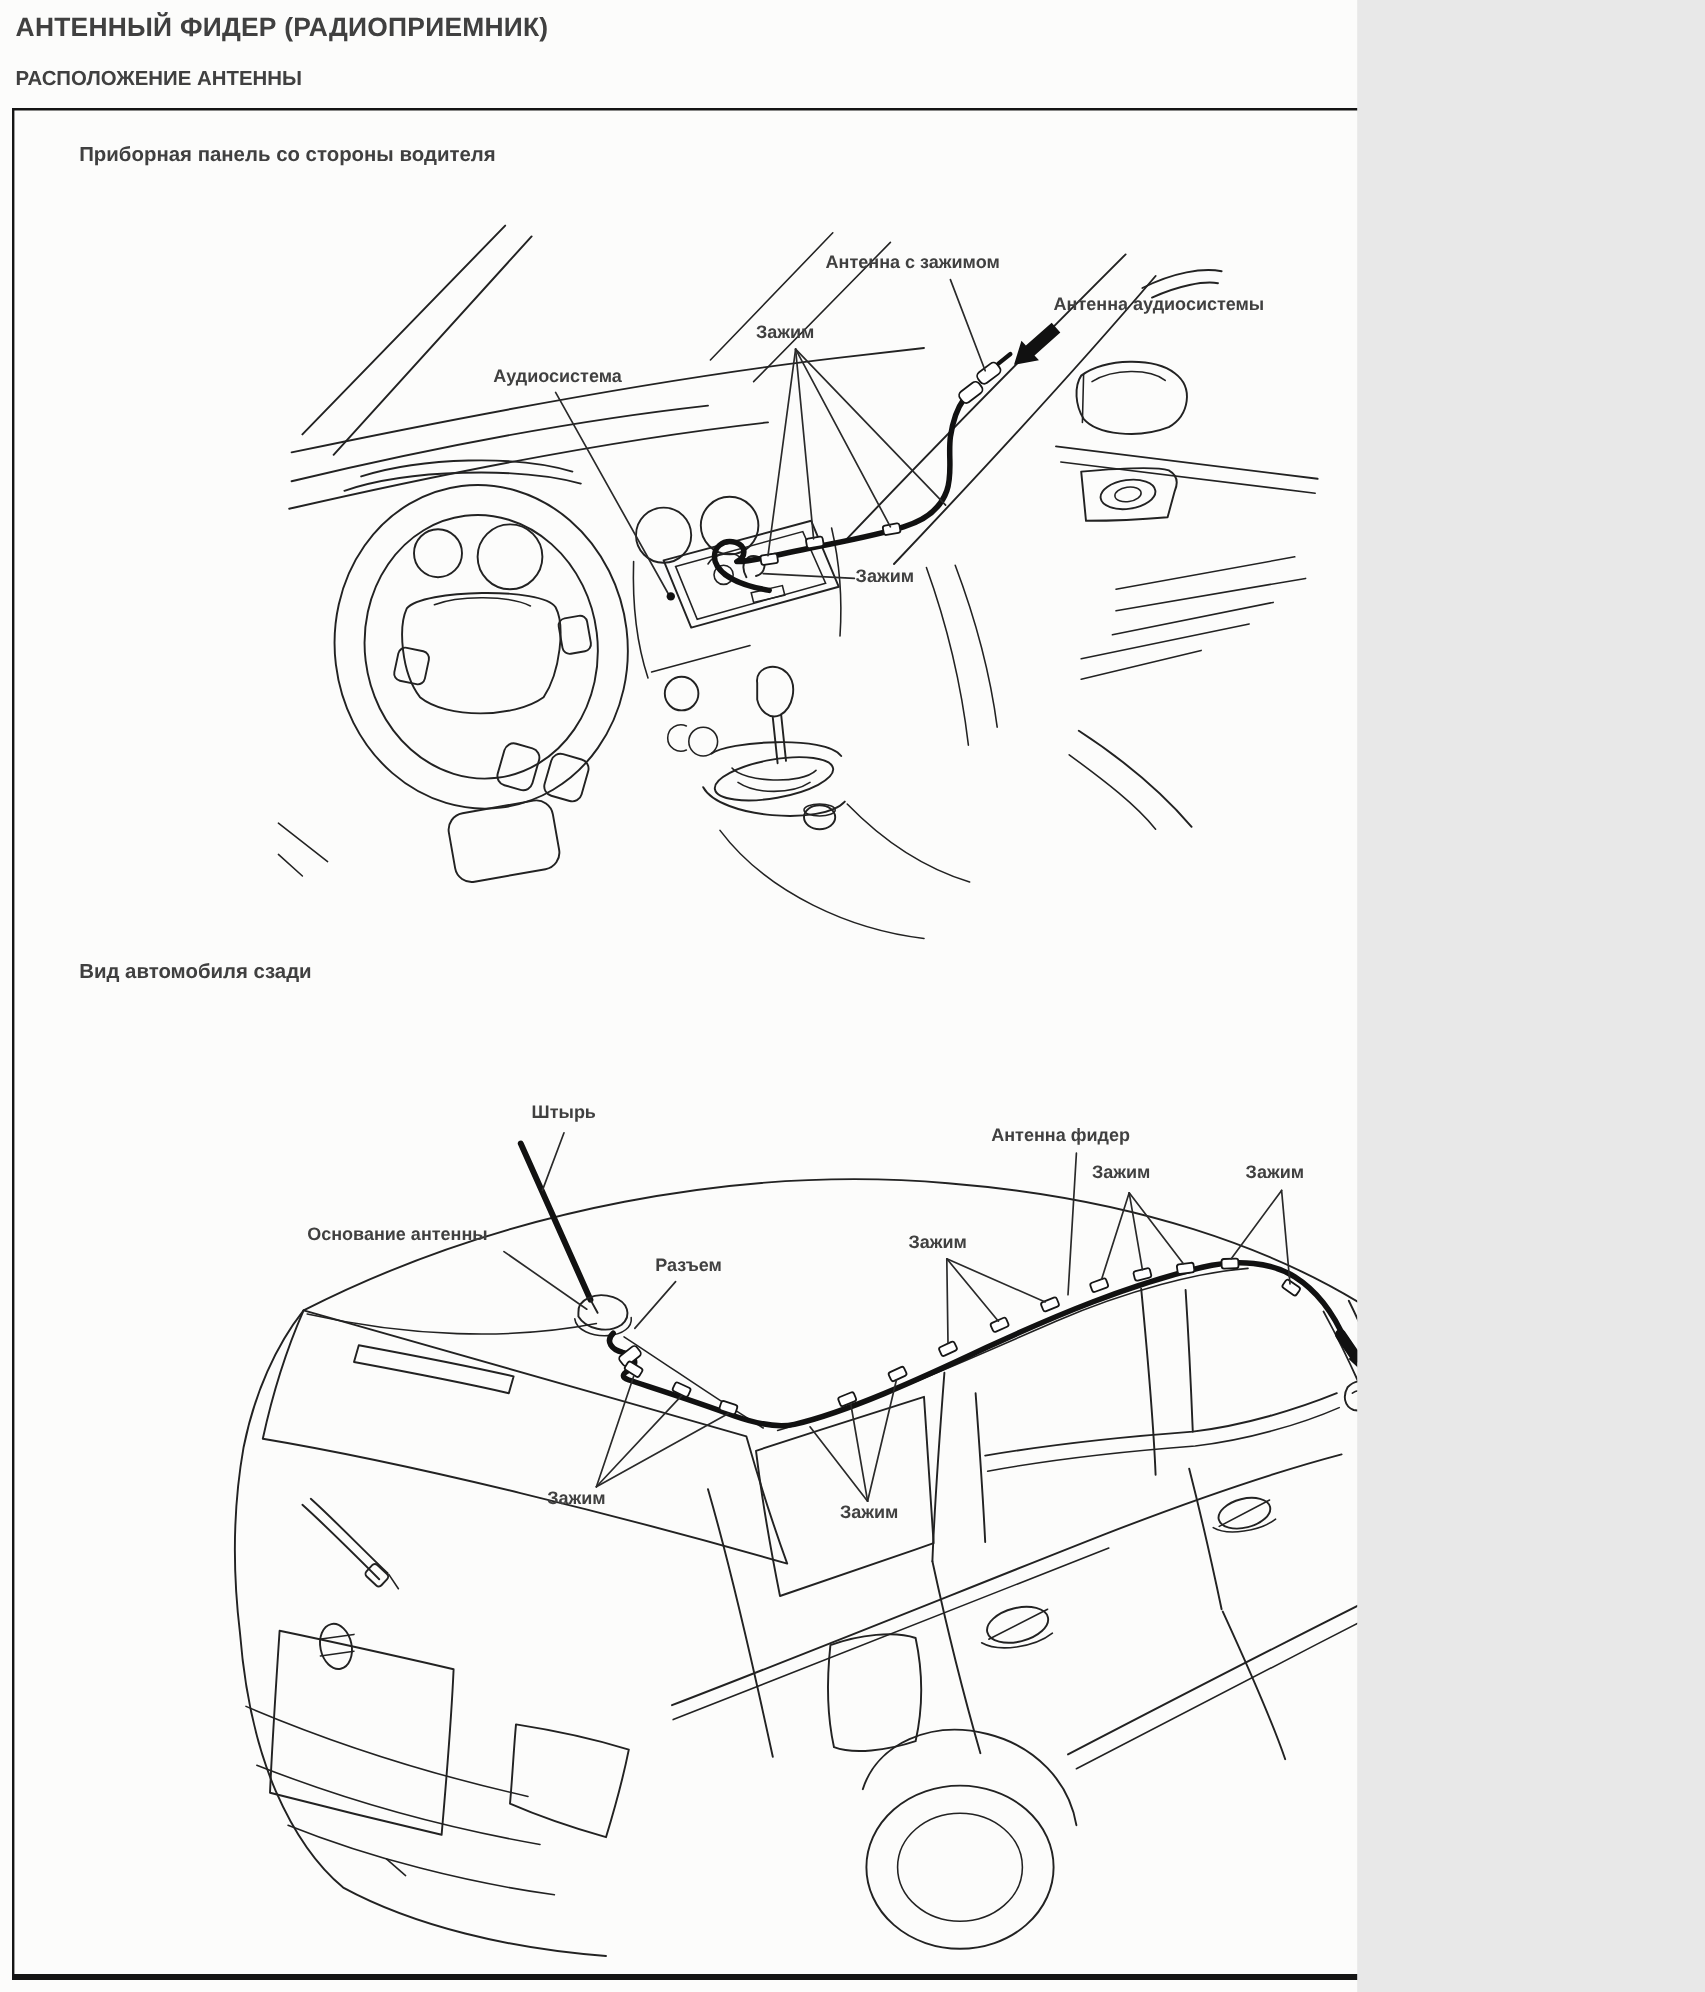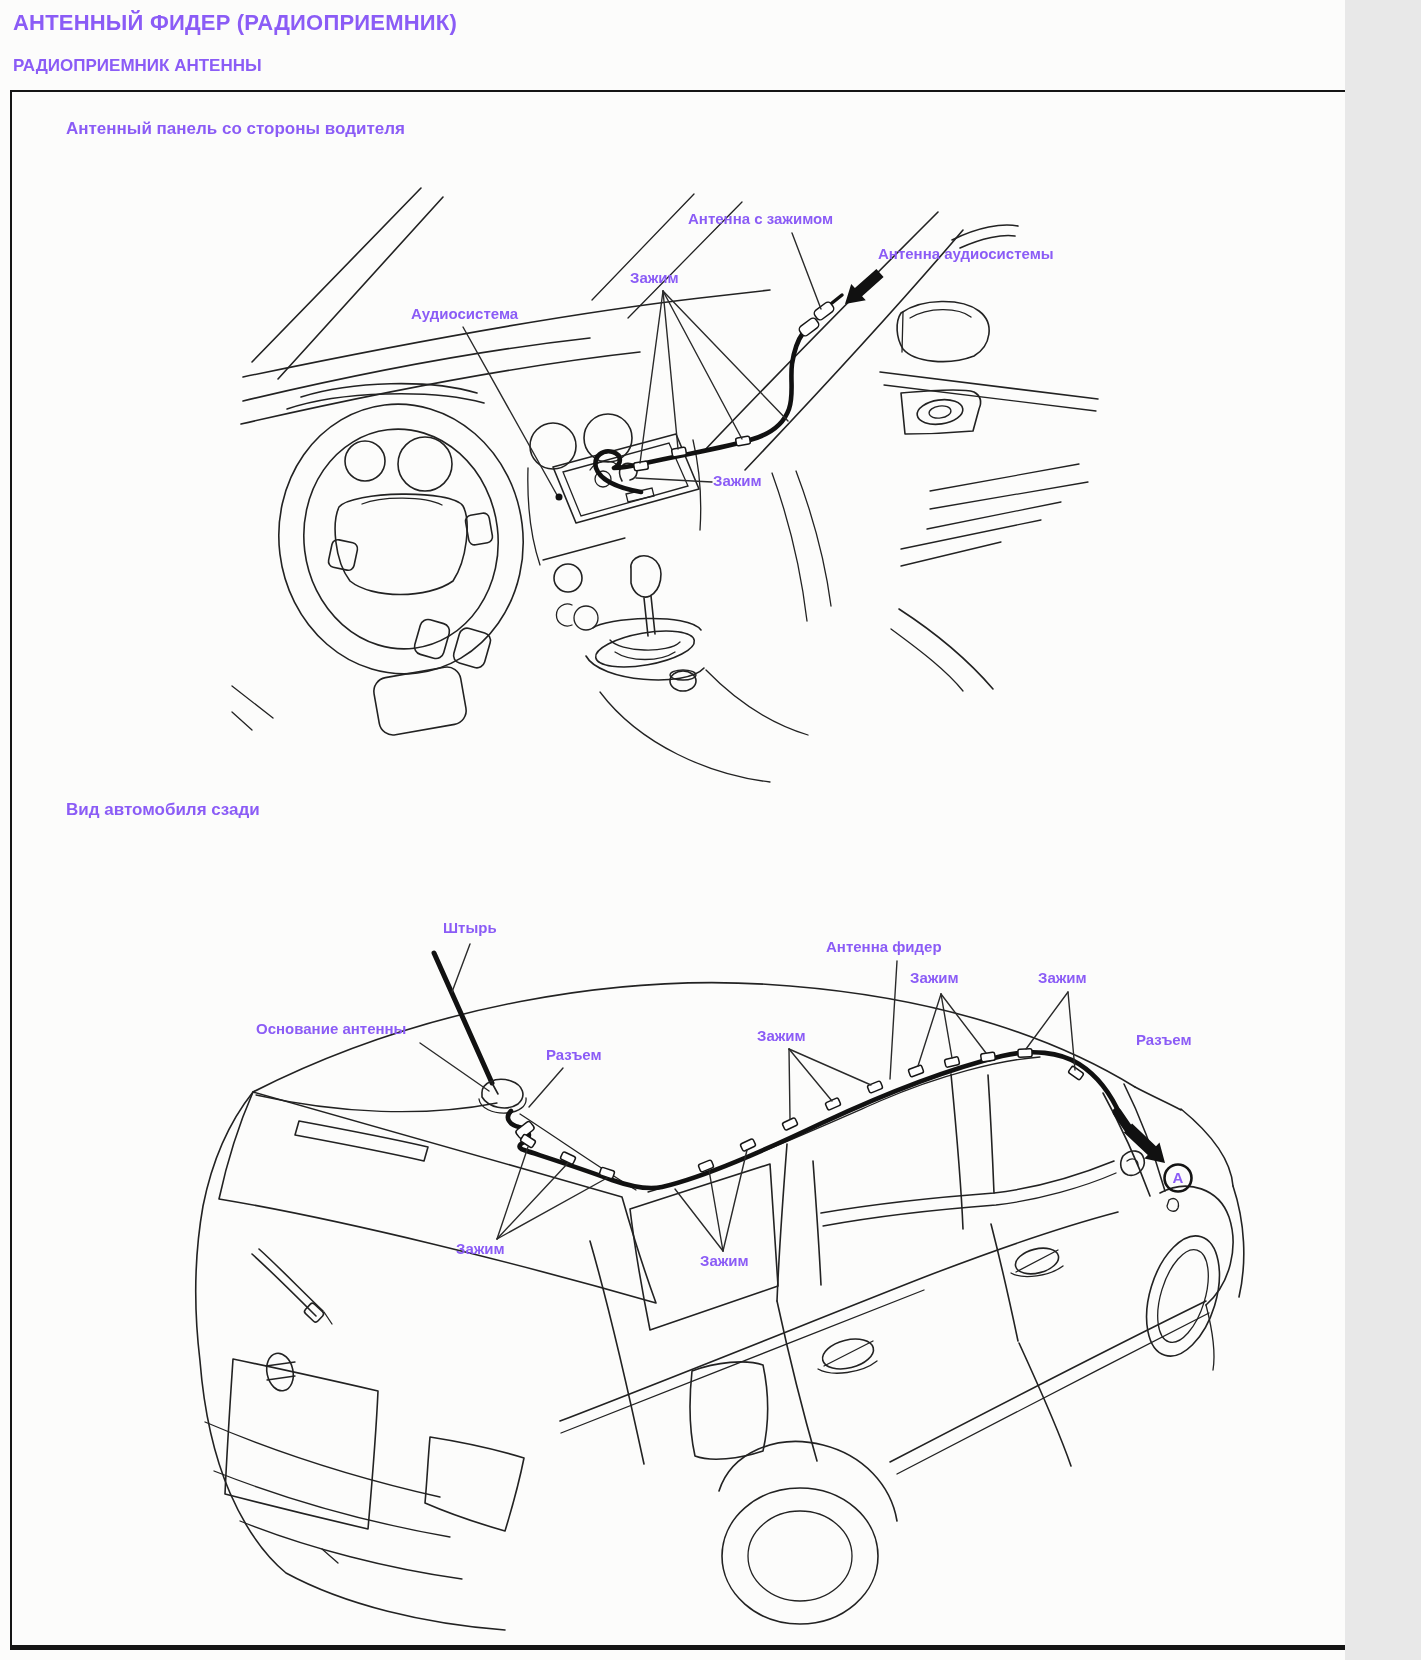--- a/index.html
+++ b/index.html
@@ -1,17 +1,17 @@
 <!DOCTYPE html>
 <html><head>
 <meta charset="utf-8">
 <style>
   html,body{margin:0;padding:0;background:#e8e8e8;}
-  #page{position:relative;width:1345px;height:1660px;background:#fcfcfb;overflow:hidden;
-        font-family:"Liberation Sans","DejaVu Sans",sans-serif;color:#8b5cf6;}
+  #page{position:relative;width:1131px;height:1660px;background:#fcfcfb;overflow:hidden;
+        font-family:"Liberation Sans","DejaVu Sans",sans-serif;color:#404040;}
   .h1{position:absolute;left:13px;top:10px;font-size:22px;font-weight:700;letter-spacing:.2px;white-space:nowrap;}
   .h2{position:absolute;left:13px;top:56px;font-size:17px;font-weight:700;white-space:nowrap;}
   #frame{position:absolute;left:10px;top:90px;width:1395px;height:1553px;
          border:2.5px solid #151515;border-bottom-width:5px;background:transparent;}
   .boxtitle{position:absolute;font-size:17px;font-weight:700;white-space:nowrap;}
   .lbl{position:absolute;font-size:15px;font-weight:700;white-space:nowrap;line-height:1.05;}
   .marker{position:absolute;font-size:15px;font-weight:700;transform:translate(-50%,-52%);}
   svg{position:absolute;left:0;top:0;pointer-events:none;}
   .ln{fill:none;stroke:#222;stroke-width:1.6;stroke-linecap:round;stroke-linejoin:round;}
   .thin{fill:none;stroke:#222;stroke-width:1.3;stroke-linecap:round;}
@@ -19,25 +19,25 @@
   .lead{fill:none;stroke:#2a2a2a;stroke-width:1.4;stroke-linecap:round;}
   .clamp{fill:#fff;stroke:#161616;stroke-width:1.5;}
   .blk{fill:#111;stroke:none;}
 </style>
 </head>
 <body>
 
 <div id="page">
 
   <div class="h1">АНТЕННЫЙ ФИДЕР (РАДИОПРИЕМНИК)</div>
-  <div class="h2">РАДИОПРИЕМНИК АНТЕННЫ</div>
+  <div class="h2">РАСПОЛОЖЕНИЕ АНТЕННЫ</div>
 
   <div id="frame"></div>
 
-  <div class="boxtitle" style="left:66px;top:119px">Антенный панель со стороны водителя</div>
+  <div class="boxtitle" style="left:66px;top:119px">Приборная панель со стороны водителя</div>
   <div class="boxtitle" style="left:66px;top:800px">Вид автомобиля сзади</div>
 
   <svg width="1421" height="1660" viewBox="0 0 1421 1660">
 
     <g>
 
       <path class="ln" d="M252,362 L421,188"></path>
         <path class="ln" d="M278,379 L443,197"></path>
 
       <path class="ln" d="M243,377 C420,340 580,312 700,298 L770,290"></path>

